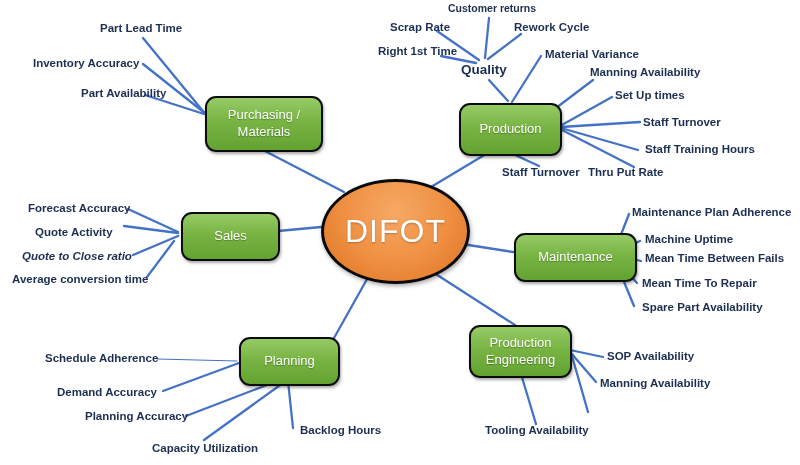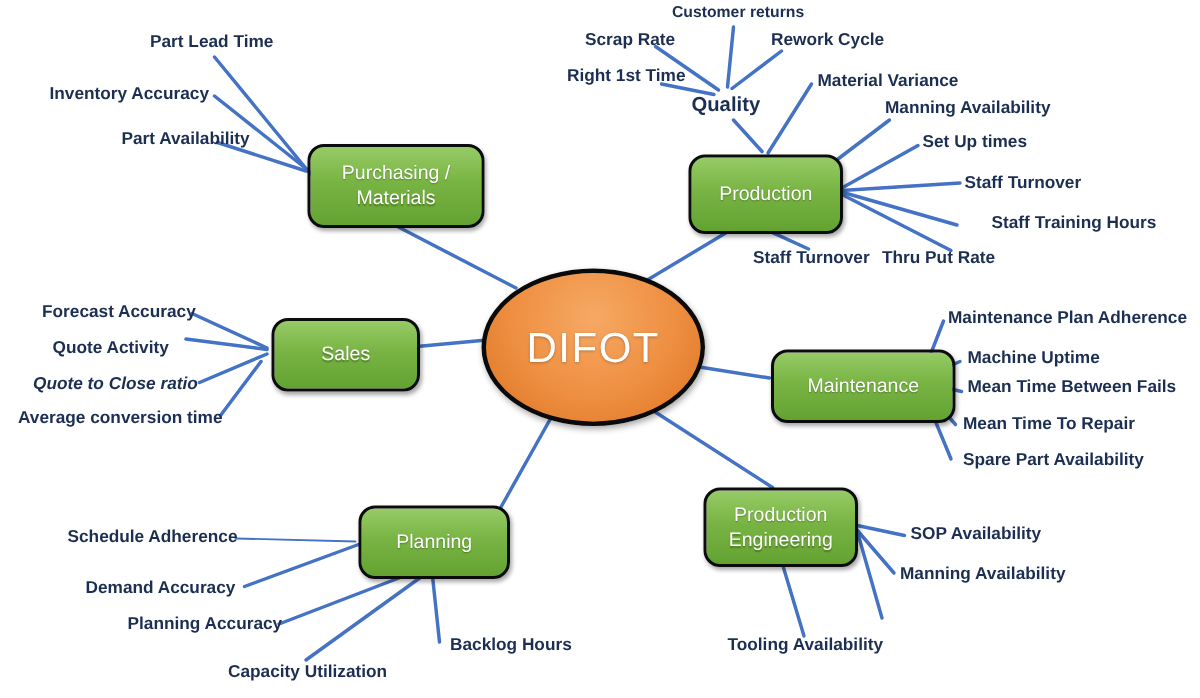--- a/index.html
+++ b/index.html
@@ -19,21 +19,21 @@
   .node{
     position:absolute;z-index:2;display:flex;align-items:center;justify-content:center;
     text-align:center;color:#ffffff;font-size:13px;line-height:1.3;white-space:pre-line;
     background:linear-gradient(to bottom,#96cb66 0%,#78b443 45%,#63a231 100%);
     border:2.5px solid #0c0c0c;border-radius:11px;
     box-shadow:1px 2px 3px rgba(0,0,0,0.35);
     text-shadow:0 1px 1px rgba(0,0,0,0.3);
   }
   .center-ellipse{
     position:absolute;z-index:2;display:flex;align-items:center;justify-content:center;
-    color:#ffffff;font-size:28px;letter-spacing:1px;
+    color:#ffffff;font-size:32px;letter-spacing:1px;
     background:radial-gradient(ellipse at 50% 30%,#f6a964 0%,#ee8e40 55%,#dc7220 100%);
     border:3px solid #0a0a0a;border-radius:50%;
     box-shadow:1px 2px 4px rgba(0,0,0,0.35);
     text-shadow:0 1px 2px rgba(0,0,0,0.25);
   }
 </style>
 </head>
 <body>
 
 <div id="canvas">
@@ -114,21 +114,21 @@
   <span class="leaf" style="left:448px;top:3px;font-size:10.5px;">Customer returns</span>
   <span class="leaf" style="left:390px;top:21px;">Scrap Rate</span>
   <span class="leaf" style="left:514px;top:21px;">Rework Cycle</span>
   <span class="leaf" style="left:378px;top:45px;">Right 1st Time</span>
   <span class="subnode-label" style="left:461px;top:62px;">Quality</span>
 
   <span class="leaf" style="left:545px;top:48px;">Material Variance</span>
   <span class="leaf" style="left:590px;top:66px;">Manning Availability</span>
   <span class="leaf" style="left:615px;top:89px;">Set Up times</span>
   <span class="leaf" style="left:643px;top:116px;">Staff Turnover</span>
-  <span class="leaf" style="left:645px;top:143px;margin-left:16px;">Staff Training Hours</span>
+  <span class="leaf" style="left:645px;top:143px;">Staff Training Hours</span>
   <span class="leaf" style="left:502px;top:166px;">Staff Turnover</span>
   <span class="leaf" style="left:588px;top:166px;">Thru Put Rate</span>
 
   <span class="leaf" style="left:28px;top:202px;">Forecast Accuracy</span>
   <span class="leaf" style="left:35px;top:226px;">Quote Activity</span>
   <span class="leaf" style="left:22px;top:250px;font-style:italic;">Quote to Close ratio</span>
   <span class="leaf" style="left:12px;top:273px;">Average conversion time</span>
 
   <span class="leaf" style="left:632px;top:206px;">Maintenance Plan Adherence</span>
   <span class="leaf" style="left:645px;top:233px;">Machine Uptime</span>

